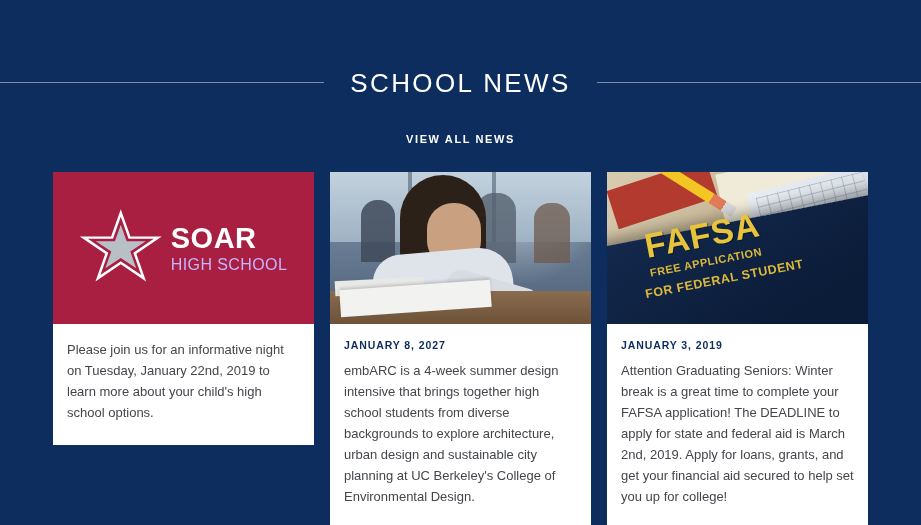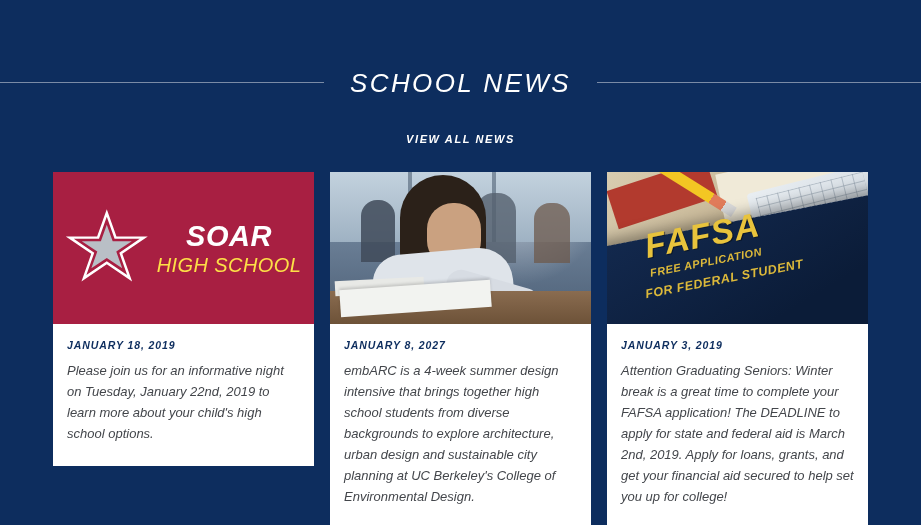--- a/index.html
+++ b/index.html
@@ -12,21 +12,20 @@
     height: 525px;
     background: #0d2d5e;
     font-family: "Liberation Sans", sans-serif;
     overflow: hidden;
   }
   .page {
     width: 921px;
     height: 525px;
     background: #0d2d5e;
     position: relative;
-    font-style: italic;
   }
 
   
   .header {
     padding-top: 48px;
     text-align: center;
   }
   .title-row {
     display: flex;
     align-items: center;
@@ -150,25 +149,24 @@
   .soar-words {
     display: flex;
     flex-direction: column;
     line-height: 1;
   }
   .soar-word {
     color: #ffffff;
     font-size: 29px;
     font-weight: bold;
     letter-spacing: 0.5px;
-    text-align: center;
   }
   .soar-sub {
-    color: #fde047;
-    font-size: 20px;
+    color: #c4b5fd;
+    font-size: 16px;
     font-weight: 300;
     letter-spacing: 0.4px;
     margin-top: 4px;
   }
 
   
   .photo2 {
     width: 100%;
     height: 100%;
     background:
@@ -315,21 +313,20 @@
             <div class="star-mid star-shape"></div>
             <div class="star-inner star-shape"></div>
           </div>
           <div class="soar-words">
             <span class="soar-word">SOAR</span>
             <span class="soar-sub">HIGH SCHOOL</span>
           </div>
         </div>
       </div>
       <div class="card-body">
-        <p class="card-date">JANUARY 18, 2019</p>
         <p class="card-text">Please join us for an informative night on Tuesday, January 22nd, 2019 to learn more about your child's high school options.</p>
       </div>
     </div>
 
     <div class="card">
       <div class="card-media">
         <div class="photo2">
           <div class="p2-window"></div>
           <div class="p2-mullion" style="left:30%"></div>
           <div class="p2-mullion" style="left:62%"></div>

